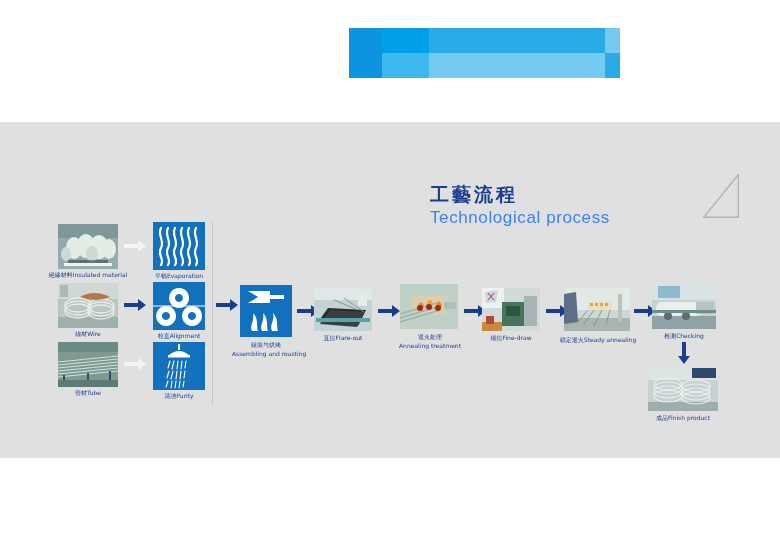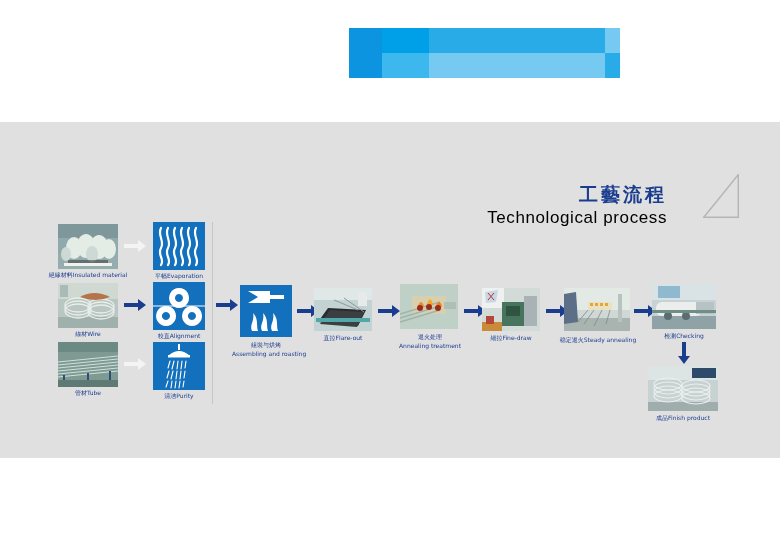--- a/index.html
+++ b/index.html
@@ -47,35 +47,34 @@
   .hb2 { left: 33px; top: 0;  width: 47px;  height: 25px; background: #00a0e9; }
   .hb3 { left: 33px; top: 25px; width: 47px; height: 25px; background: #3cb8ef; }
   .hb4 { left: 80px; top: 0;  width: 176px; height: 25px; background: #29abe8; }
   .hb5 { left: 80px; top: 25px; width: 176px; height: 25px; background: #76c9f0; }
   .hb6 { left: 256px; top: 0;  width: 15px;  height: 25px; background: #76c9f0; }
   .hb7 { left: 256px; top: 25px; width: 15px; height: 25px; background: #29abe8; }
 
   
   .title-wrap {
     position: absolute;
-    left: 407px; top: 182px;
+    left: 430px; top: 182px;
     width: 260px;
-    text-align: right;
   }
   .title-cn {
     font-size: 19px;
     font-weight: bold;
     color: #1b3d8f;
     letter-spacing: 3px;
     line-height: 24px;
     font-family: "DejaVu Sans", sans-serif;
   }
   .title-en {
     font-size: 17px;
-    color: #000000;
+    color: #3b82f6;
     letter-spacing: 0.6px;
     line-height: 22px;
     margin-top: 1px;
   }
   .corner-mark {
     position: absolute;
     left: 703px; top: 174px;
     width: 36px; height: 44px;
   }
 

